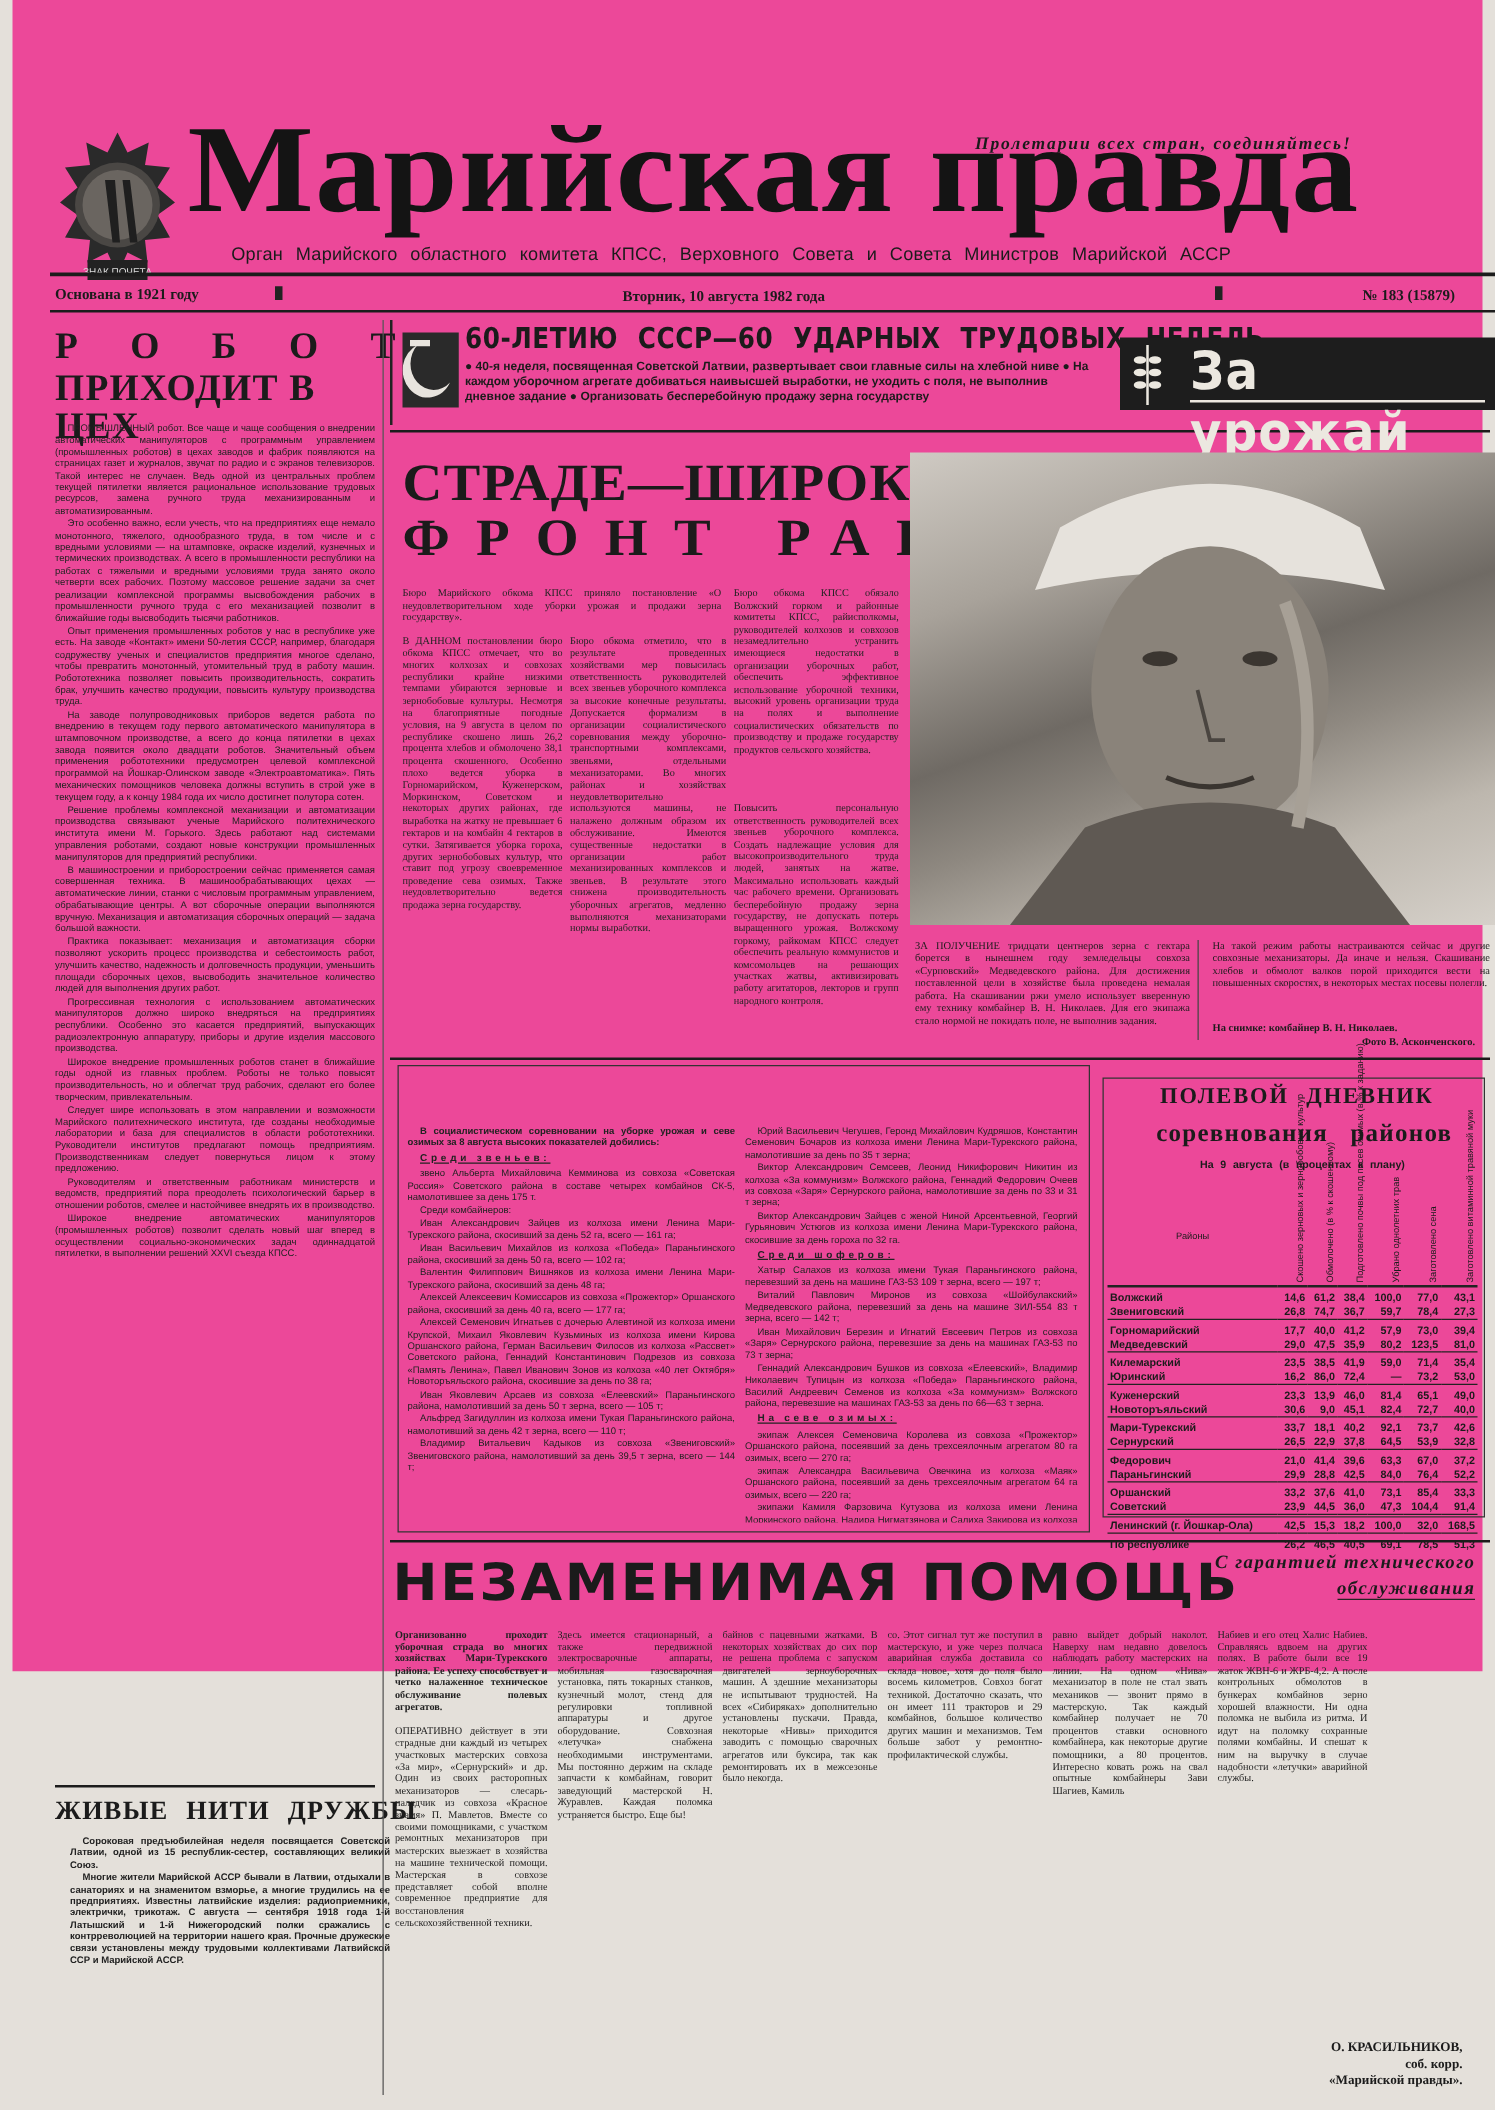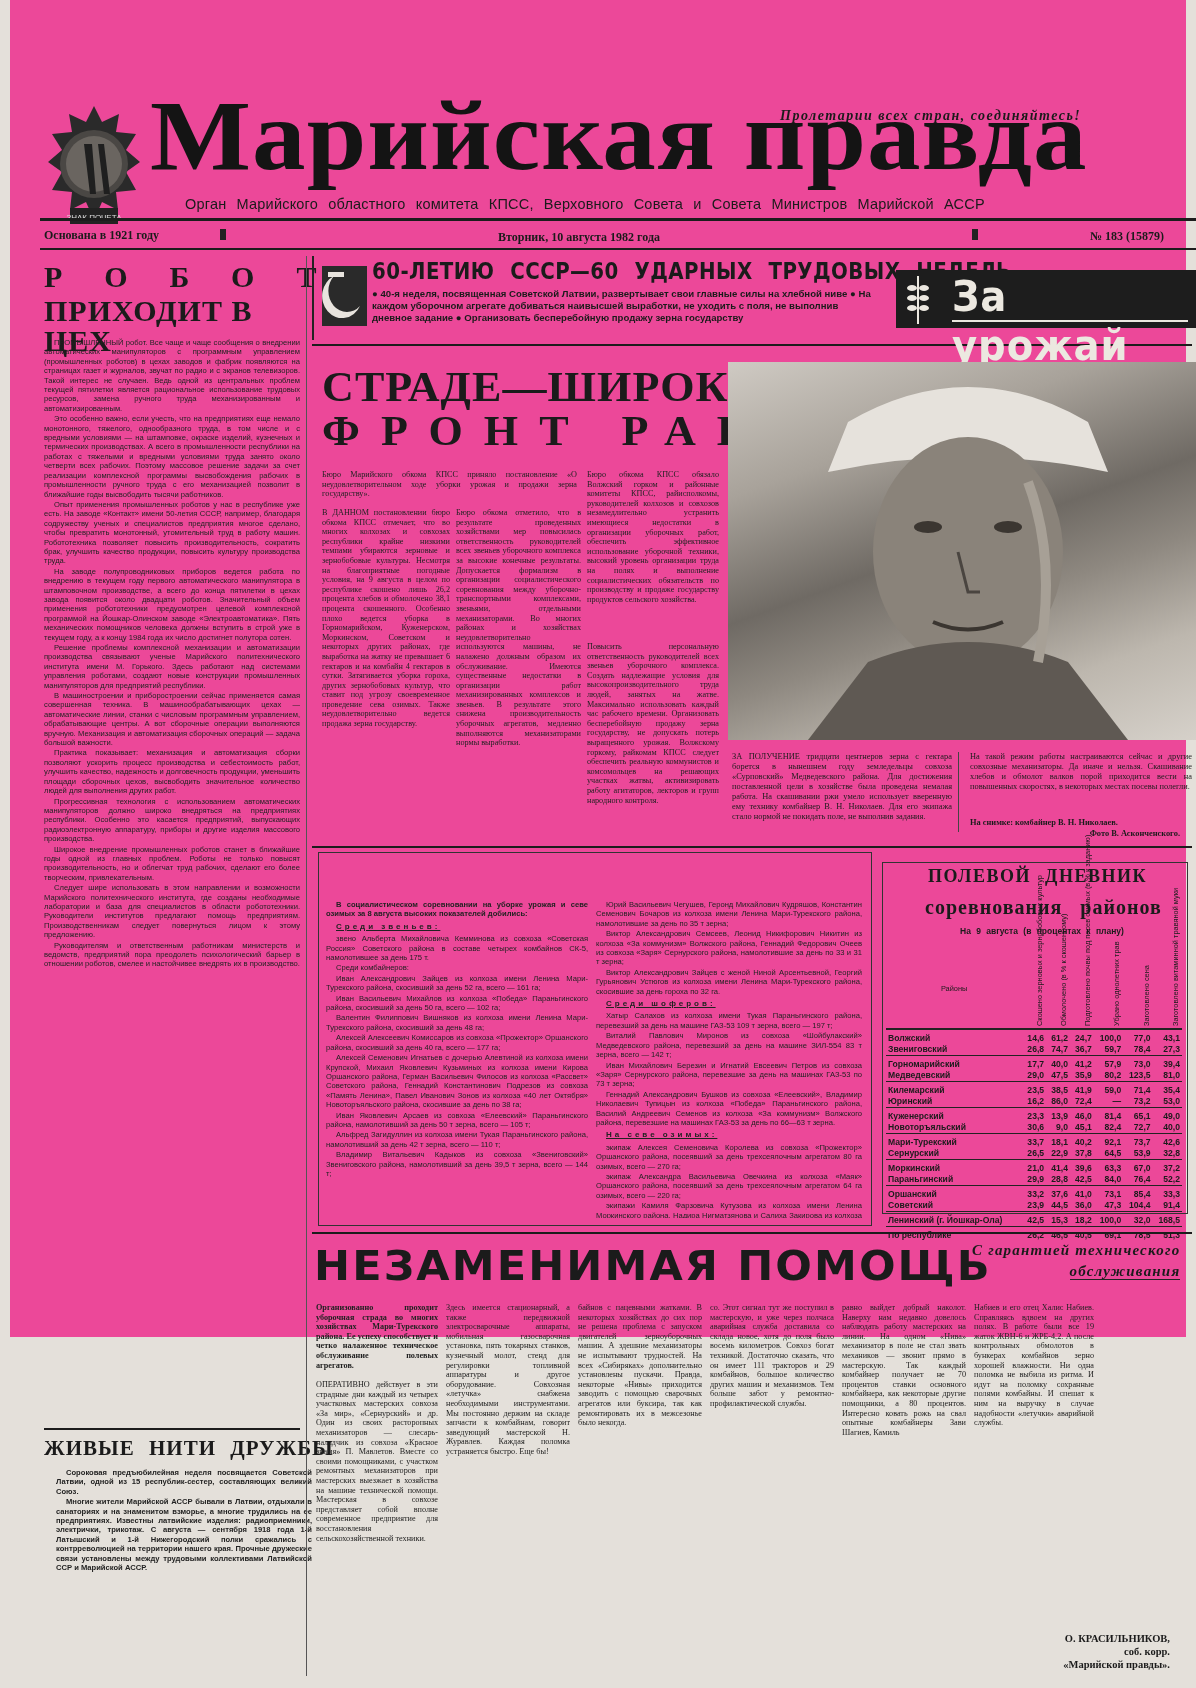--- a/index.html
+++ b/index.html
@@ -83,20 +83,21 @@
     <p>Это особенно важно, если учесть, что на предприятиях еще немало монотонного, тяжелого, однообразного труда, в том числе и с вредными условиями — на штамповке, окраске изделий, кузнечных и термических производствах. А всего в промышленности республики на работах с тяжелыми и вредными условиями труда занято около четверти всех рабочих. Поэтому массовое решение задачи за счет реализации комплексной программы высвобождения рабочих в промышленности ручного труда с его механизацией позволит в ближайшие годы высвободить тысячи работников.</p>
     <p>Опыт применения промышленных роботов у нас в республике уже есть. На заводе «Контакт» имени 50-летия СССР, например, благодаря содружеству ученых и специалистов предприятия многое сделано, чтобы превратить монотонный, утомительный труд в работу машин. Робототехника позволяет повысить производительность, сократить брак, улучшить качество продукции, повысить культуру производства труда.</p>
     <p>На заводе полупроводниковых приборов ведется работа по внедрению в текущем году первого автоматического манипулятора в штамповочном производстве, а всего до конца пятилетки в цехах завода появится около двадцати роботов. Значительный объем применения робототехники предусмотрен целевой комплексной программой на Йошкар-Олинском заводе «Электроавтоматика». Пять механических помощников человека должны вступить в строй уже в текущем году, а к концу 1984 года их число достигнет полутора сотен.</p>
     <p>Решение проблемы комплексной механизации и автоматизации производства связывают ученые Марийского политехнического института имени М. Горького. Здесь работают над системами управления роботами, создают новые конструкции промышленных манипуляторов для предприятий республики.</p>
     <p>В машиностроении и приборостроении сейчас применяется самая совершенная техника. В машинообрабатывающих цехах — автоматические линии, станки с числовым программным управлением, обрабатывающие центры. А вот сборочные операции выполняются вручную. Механизация и автоматизация сборочных операций — задача большой важности.</p>
     <p>Практика показывает: механизация и автоматизация сборки позволяют ускорить процесс производства и себестоимость работ, улучшить качество, надежность и долговечность продукции, уменьшить площади сборочных цехов, высвободить значительное количество людей для выполнения других работ.</p>
     <p>Прогрессивная технология с использованием автоматических манипуляторов должно широко внедряться на предприятиях республики. Особенно это касается предприятий, выпускающих радиоэлектронную аппаратуру, приборы и другие изделия массового производства.</p>
     <p>Широкое внедрение промышленных роботов станет в ближайшие годы одной из главных проблем. Роботы не только повысят производительность, но и облегчат труд рабочих, сделают его более творческим, привлекательным.</p>
     <p>Следует шире использовать в этом направлении и возможности Марийского политехнического института, где созданы необходимые лаборатории и база для специалистов в области робототехники. Руководители институтов предлагают помощь предприятиям. Производственникам следует повернуться лицом к этому предложению.</p>
     <p>Руководителям и ответственным работникам министерств и ведомств, предприятий пора преодолеть психологический барьер в отношении роботов, смелее и настойчивее внедрять их в производство.</p>
+    <p>Широкое внедрение автоматических манипуляторов (промышленных роботов) позволит сделать новый шаг вперед в осуществлении социально-экономических задач одиннадцатой пятилетки, в выполнении решений XXVI съезда КПСС.</p>
   </div>
   <div class="rule" style="left:34px;top:1428px;width:256px;height:2px;"></div>
 
   <div class="abs zhivye">ЖИВЫЕ НИТИ ДРУЖБЫ</div>
   <div class="abs col-text" style="left:46px;top:1468px;width:256px;height:205px;overflow:hidden;font-weight:bold;">
     <p>Сороковая предъюбилейная неделя посвящается Советской Латвии, одной из 15 республик-сестер, составляющих великий Союз.</p>
     <p>Многие жители Марийской АССР бывали в Латвии, отдыхали в санаториях и на знаменитом взморье, а многие трудились на ее предприятиях. Известны латвийские изделия: радиоприемники, электрички, трикотаж. С августа — сентября 1918 года 1-й Латышский и 1-й Нижегородский полки сражались с контрреволюцией на территории нашего края. Прочные дружеские связи установлены между трудовыми коллективами Латвийской ССР и Марийской АССР.</p>
   </div>
 
   <div class="rule" style="left:296px;top:256px;width:1px;height:1420px;background:#555;"></div>
@@ -202,21 +203,21 @@
         <th><span class="vert">Убрано однолетних трав</span></th>
         <th><span class="vert">Заготовлено сена</span></th>
         <th><span class="vert">Заготовлено витаминной травяной муки</span></th>
       </tr>
     </thead>
     <tbody id="pd-body">
         <tr class="row grp">
           <td class="name">Волжский</td>
           <td>14,6</td>
           <td>61,2</td>
-          <td>24,7</td>
+          <td>38,4</td>
           <td>100,0</td>
           <td>77,0</td>
           <td>43,1</td>
         </tr>
         <tr class="row">
           <td class="name">Звениговский</td>
           <td>26,8</td>
           <td>74,7</td>
           <td>36,7</td>
           <td>59,7</td>
@@ -289,21 +290,21 @@
         <tr class="row">
           <td class="name">Сернурский</td>
           <td>26,5</td>
           <td>22,9</td>
           <td>37,8</td>
           <td>64,5</td>
           <td>53,9</td>
           <td>32,8</td>
         </tr>
         <tr class="row grp">
-          <td class="name">Моркинский</td>
+          <td class="name">Федорович</td>
           <td>21,0</td>
           <td>41,4</td>
           <td>39,6</td>
           <td>63,3</td>
           <td>67,0</td>
           <td>37,2</td>
         </tr>
         <tr class="row">
           <td class="name">Параньгинский</td>
           <td>29,9</td>

